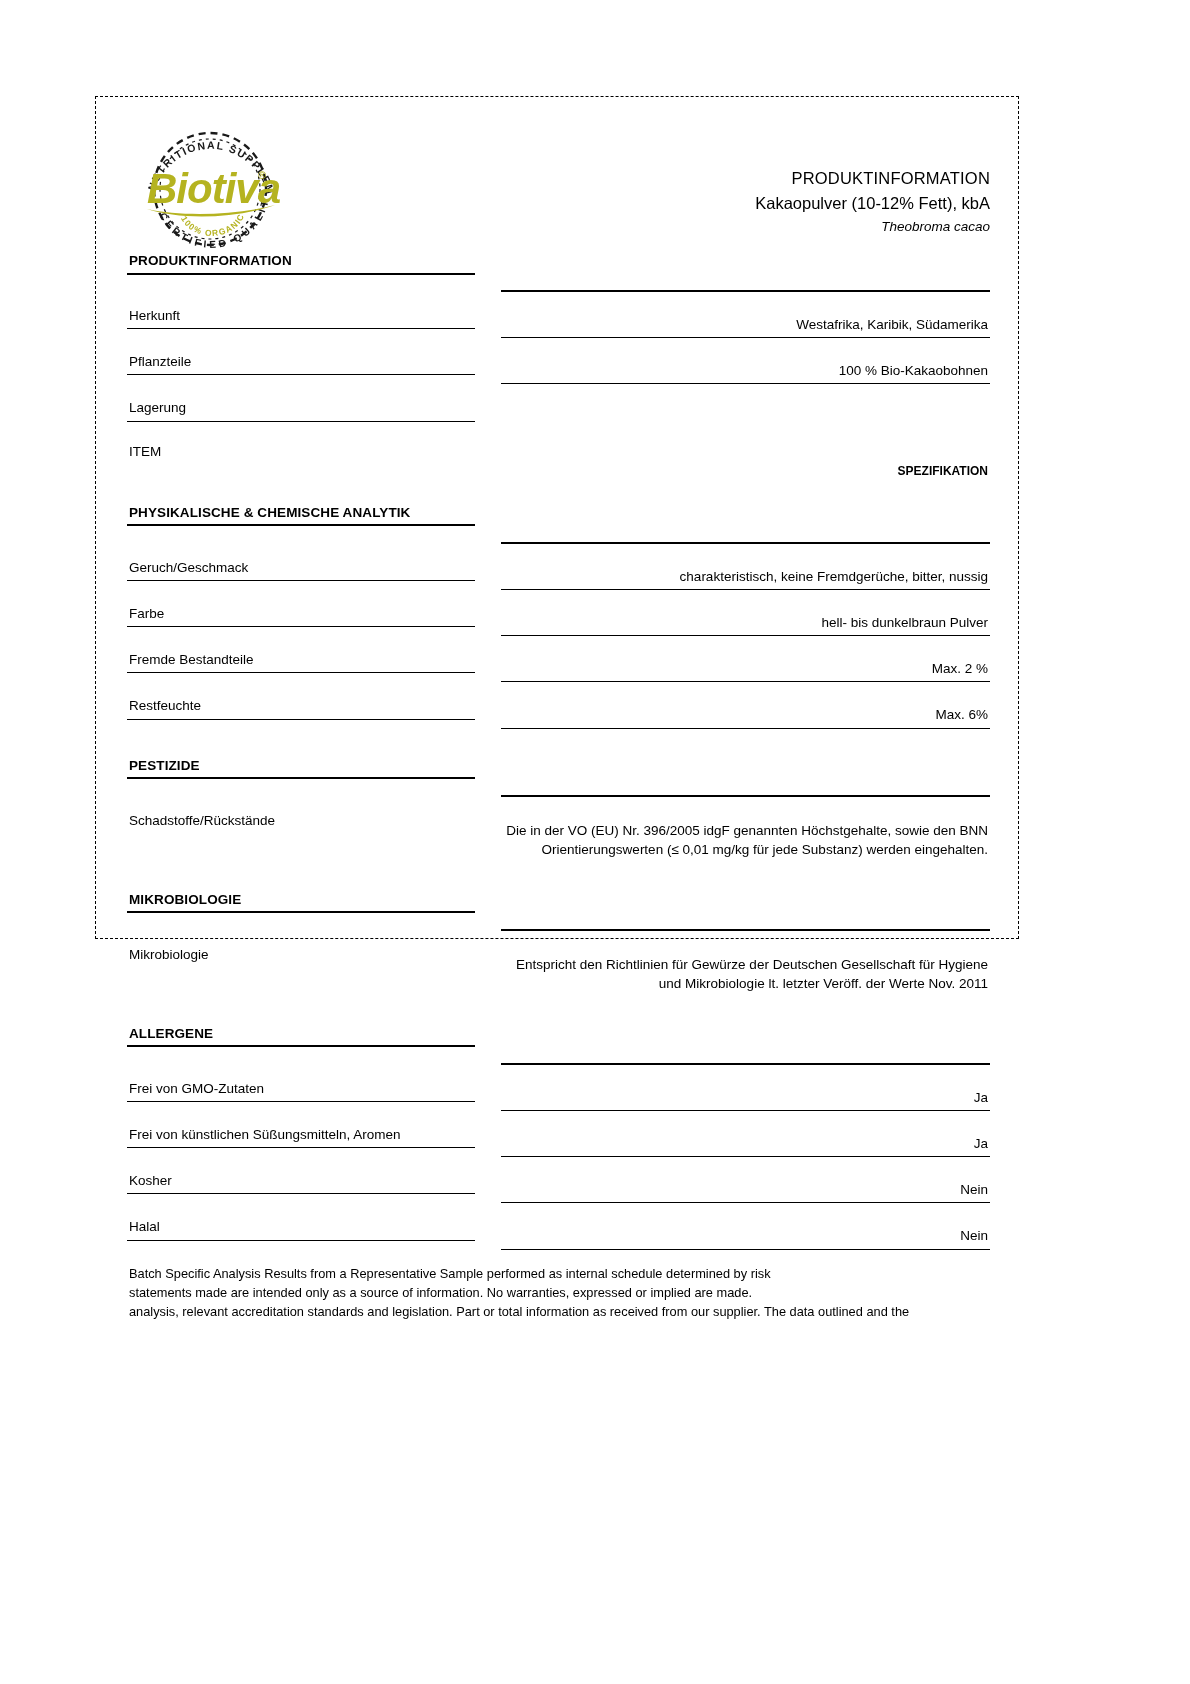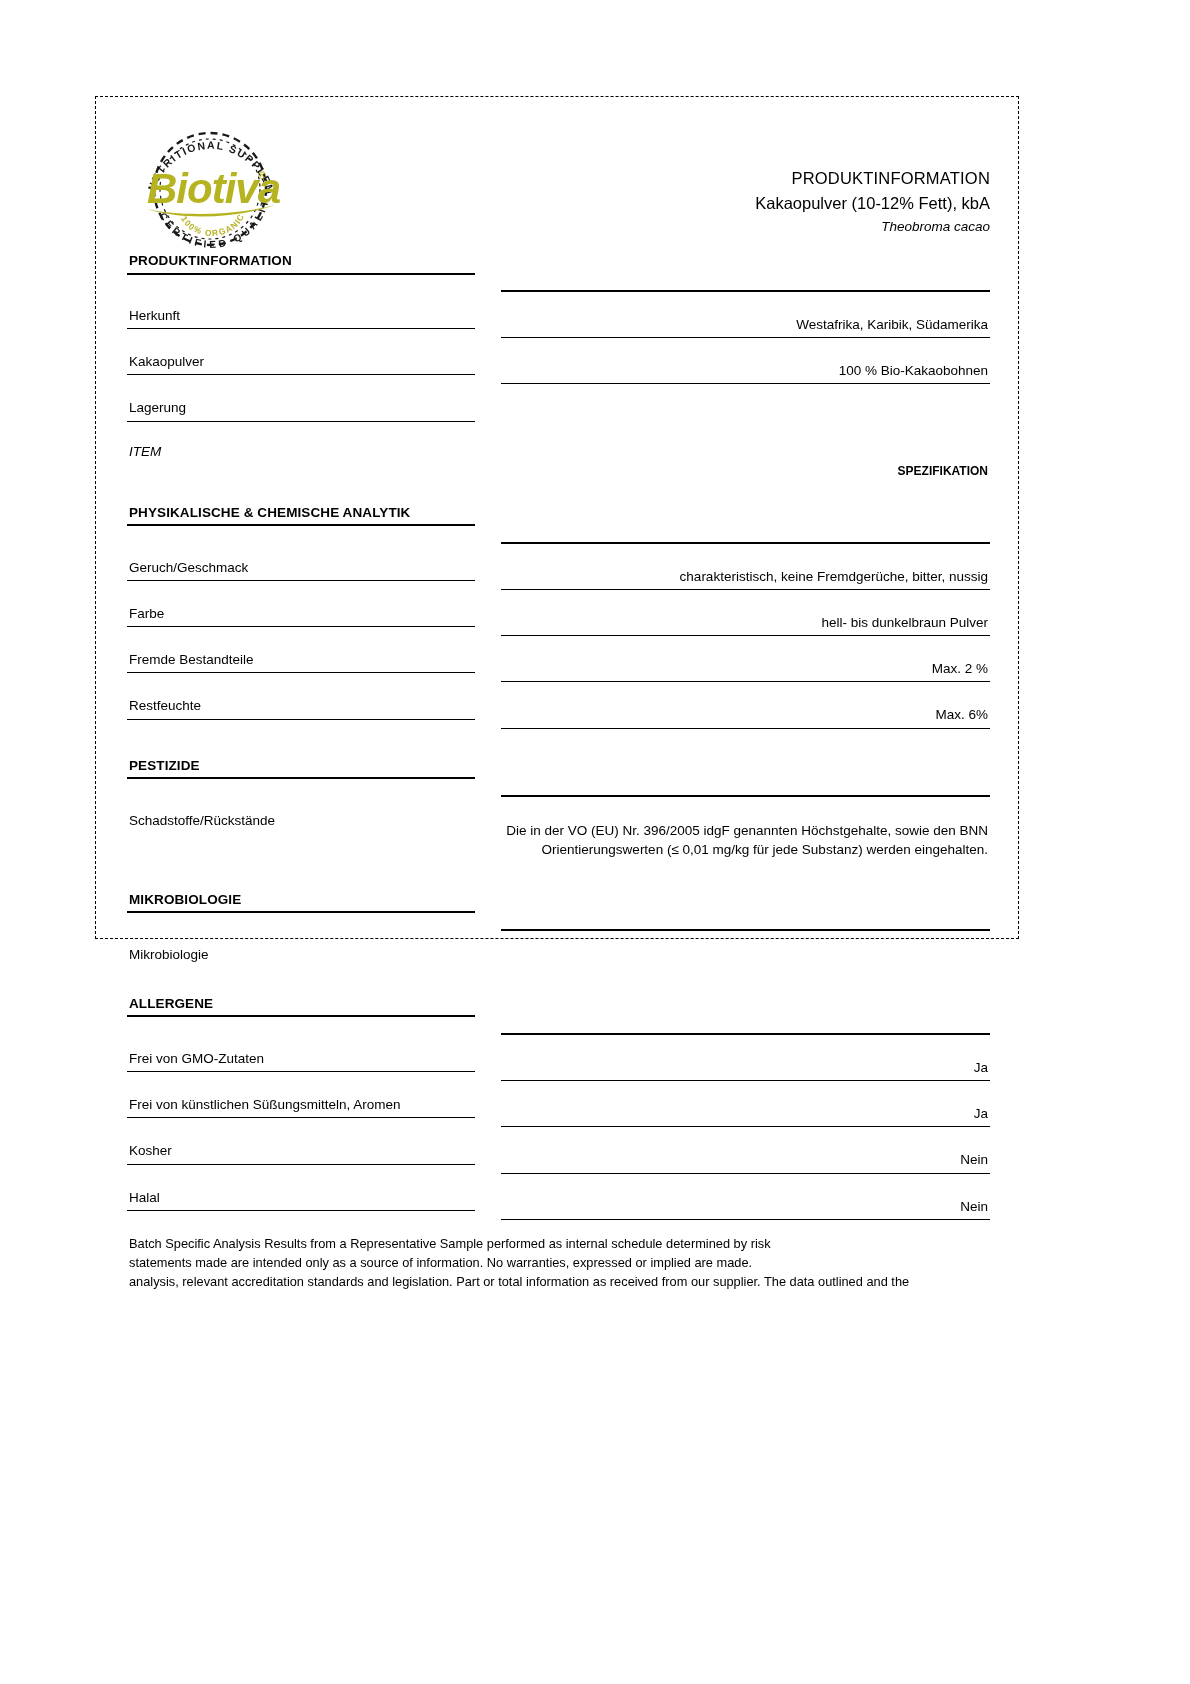--- a/index.html
+++ b/index.html
@@ -135,21 +135,20 @@
   .cell-plain {
     border-bottom: none;
   }
 
   .item-row {
     margin-top: 22px;
     margin-bottom: 24px;
   }
   .item-label {
     font-size: 13.5px;
-    font-style: italic;
     padding-left: 2px;
   }
   .item-spec {
     font-size: 12px;
     text-align: right;
     padding-right: 2px;
     font-weight: bold;
   }
   .gap-md { height: 26px; }
 
@@ -226,21 +225,21 @@
             <div class="cell-l">Herkunft</div>
           </div>
         <div class="col-gap"></div>
         <div class="col-r">
             <div class="cell-r">Westafrika, Karibik, Südamerika</div>
           </div>
       </div>
 
       <div class="row">
         <div class="col-l">
-            <div class="cell-l">Kakaopulver</div>
+            <div class="cell-l">Pflanzteile</div>
           </div>
         <div class="col-gap"></div>
         <div class="col-r">
             <div class="cell-r">100 % Bio-Kakaobohnen</div>
           </div>
       </div>
 
       <div class="row">
         <div class="col-l">
             <div class="cell-l">Lagerung</div>
@@ -346,20 +345,23 @@
         <div class="col-r">
             <div class="sec-rule"></div>
           </div>
       </div>
 
       <div class="row">
         <div class="col-l">
           <div class="cell-l cell-plain">Mikrobiologie</div>
         </div>
         <div class="col-gap"></div>
+        <div class="col-r">
+          <div class="cell-r cell-plain multiline">Entspricht den Richtlinien für Gewürze der Deutschen Gesellschaft für Hygiene und Mikrobiologie lt. letzter Veröff. der Werte Nov. 2011</div>
+        </div>
       </div>
     </div>
 
     <div class="gap-md"></div>
 
     <div class="block">
       <div class="row">
         <div class="col-l">
           <div class="sec-title">ALLERGENE</div>
         </div>

